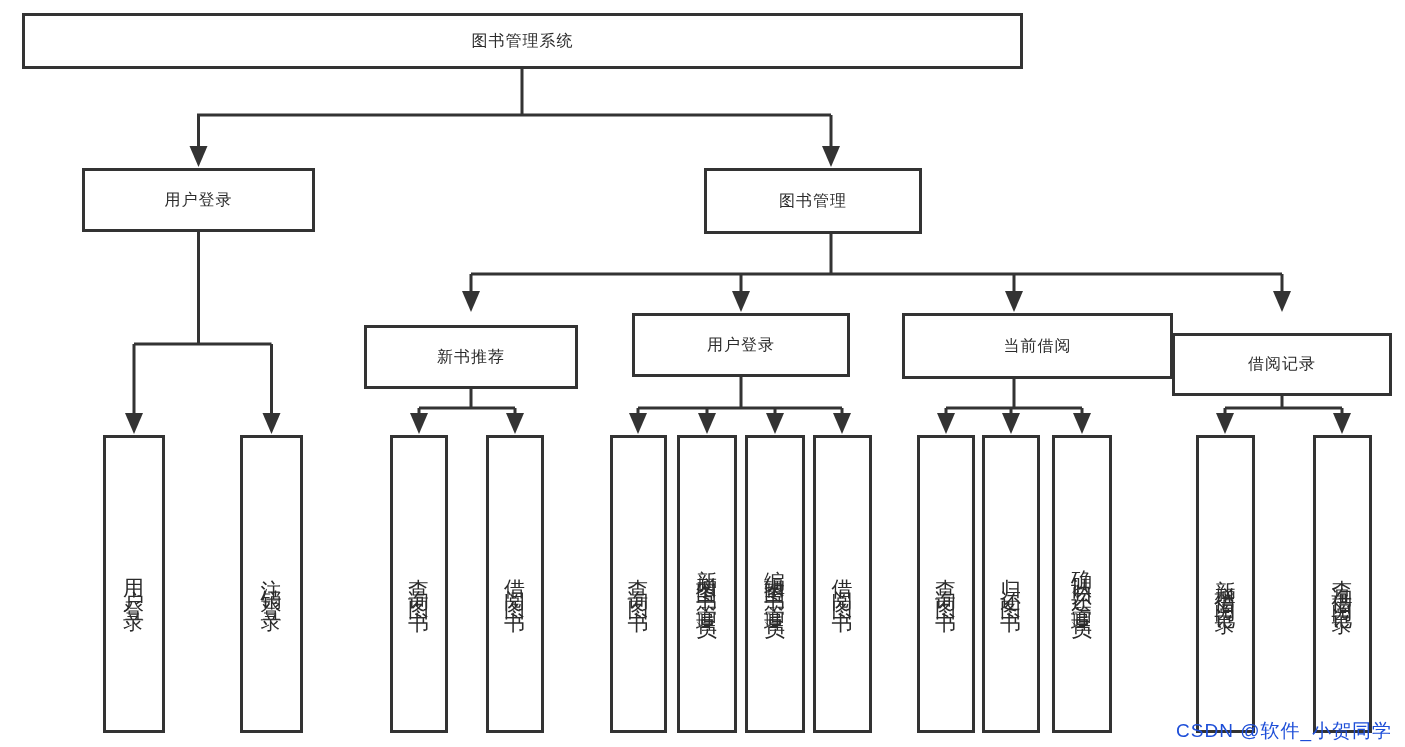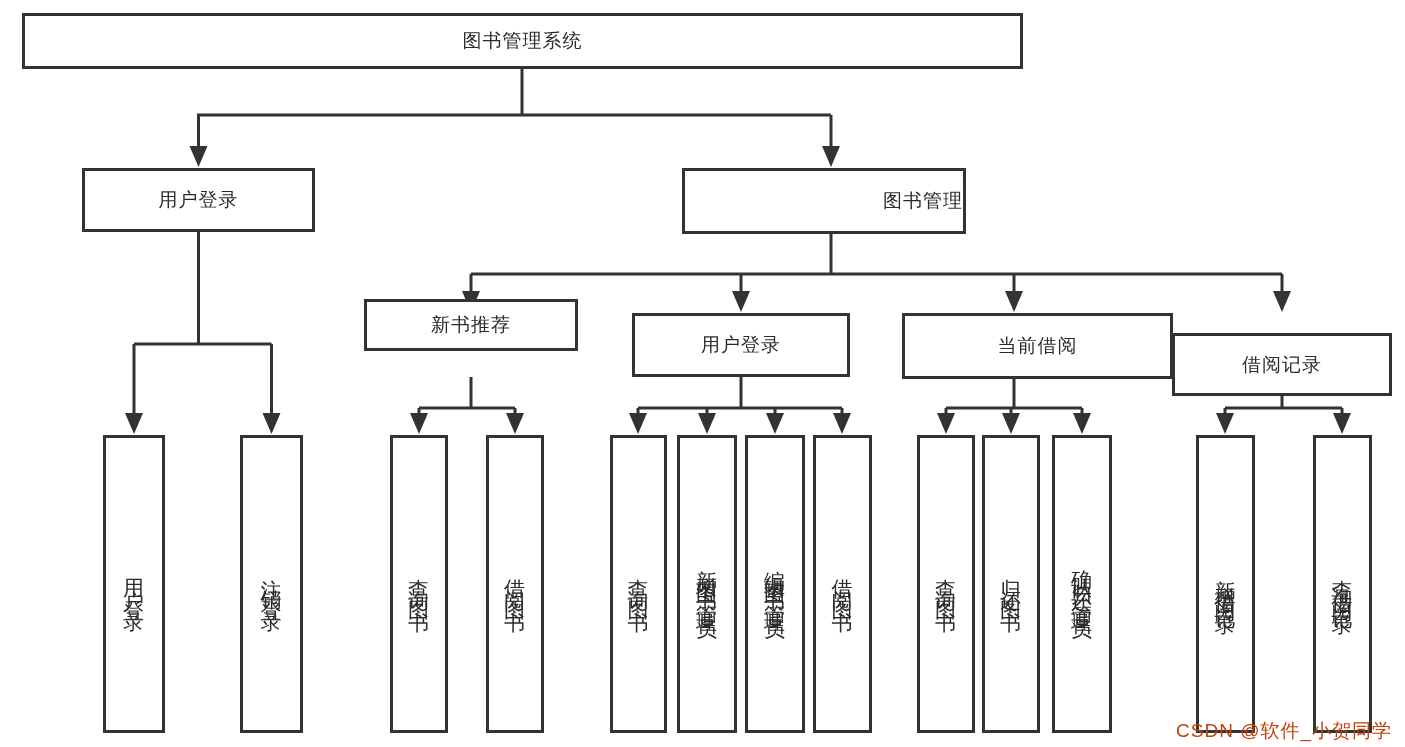--- a/index.html
+++ b/index.html
@@ -19,35 +19,35 @@
   .node {
     position: absolute;
     background: #ffffff;
     border: 3px solid #333333;
     box-sizing: border-box;
     display: flex;
     align-items: center;
     justify-content: center;
     color: #2b2b2b;
   }
-  .node.h { font-size: 19px; letter-spacing: 1px; white-space: nowrap; }
+  .node.h { font-size: 16px; letter-spacing: 1px; white-space: nowrap; }
   .node.v .lbl {
     writing-mode: vertical-rl;
     text-orientation: mixed;
     font-size: 21px;
     letter-spacing: 11px;
     line-height: 1;
     white-space: nowrap;
   }
   .node.v.long .lbl { letter-spacing: 7px; }
   
   #n-root            { left: 22px;   top: 13px;  width: 1001px; height: 56px; }
   #n-user-login      { left: 82px;   top: 168px; width: 233px;  height: 64px; }
-  #n-book-mgmt       { left: 682px;  top: 168px; width: 284px;  height: 66px; justify-content: flex-end; }
-  #n-new-book-rec    { left: 364px;  top: 299px; width: 214px;  height: 52px; }
+  #n-book-mgmt       { left: 704px;  top: 168px; width: 218px;  height: 66px; }
+  #n-new-book-rec    { left: 364px;  top: 325px; width: 214px;  height: 64px; }
   #n-book-borrow     { left: 632px;  top: 313px; width: 218px;  height: 64px; }
   #n-current-borrow  { left: 902px;  top: 313px; width: 271px;  height: 66px; }
   #n-borrow-records  { left: 1172px; top: 313px; width: 220px;  height: 63px; margin-top: 20px; }
   #n-user-login-leaf { left: 103px;  top: 435px; width: 62px;   height: 298px; }
   #n-logout          { left: 240px;  top: 435px; width: 63px;   height: 298px; }
   #n-query-book-1    { left: 390px;  top: 435px; width: 58px;   height: 298px; }
   #n-borrow-book-1   { left: 486px;  top: 435px; width: 58px;   height: 298px; }
   #n-query-book-2    { left: 610px;  top: 435px; width: 57px;   height: 298px; }
   #n-add-book        { left: 677px;  top: 435px; width: 60px;   height: 298px; }
   #n-edit-book       { left: 745px;  top: 435px; width: 60px;   height: 298px; }
@@ -55,21 +55,21 @@
   #n-query-book-3    { left: 917px;  top: 435px; width: 58px;   height: 298px; }
   #n-return-book     { left: 982px;  top: 435px; width: 58px;   height: 298px; }
   #n-confirm-return  { left: 1052px; top: 435px; width: 60px;   height: 298px; }
   #n-add-record      { left: 1196px; top: 435px; width: 59px;   height: 298px; }
   #n-query-record    { left: 1313px; top: 435px; width: 59px;   height: 298px; }
   .watermark {
     position: absolute;
     right: 13px;
     bottom: 3px;
     font-size: 19px;
-    color: #c2410c;
+    color: #1d4ed8;
     letter-spacing: 1px;
     white-space: nowrap;
     z-index: 5;
   }
 </style>
 </head>
 <body>
 
 <div class="canvas">
 

